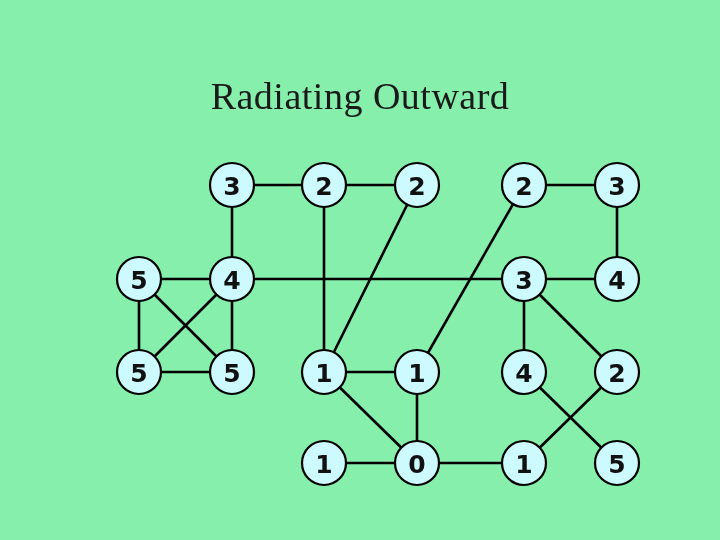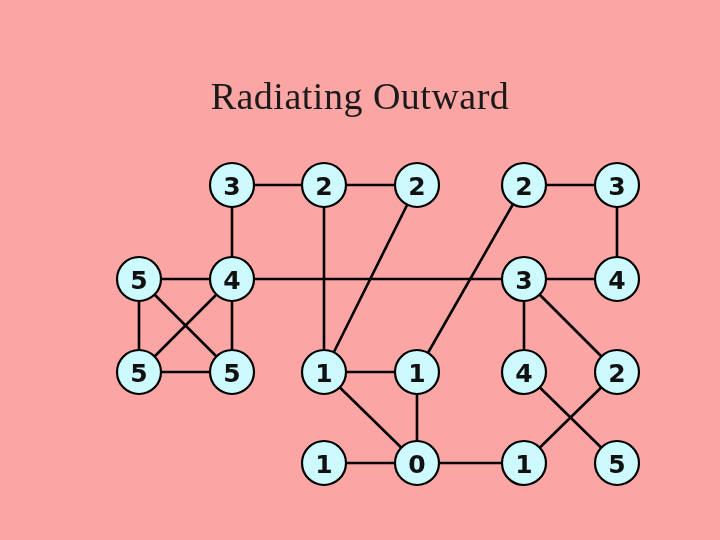--- a/index.html
+++ b/index.html
@@ -4,21 +4,21 @@
 <style>
   html, body {
     margin: 0;
     padding: 0;
     background: #ffffff;
   }
   #page {
     position: relative;
     width: 720px;
     height: 540px;
-    background: #fca5a5;
+    background: #86efac;
     overflow: hidden;
     font-family: "Liberation Serif", "DejaVu Serif", serif;
   }
   #title {
     position: absolute;
     left: 0;
     top: 74px;
     width: 720px;
     text-align: center;
     font-family: "Liberation Serif", "DejaVu Serif", serif;

